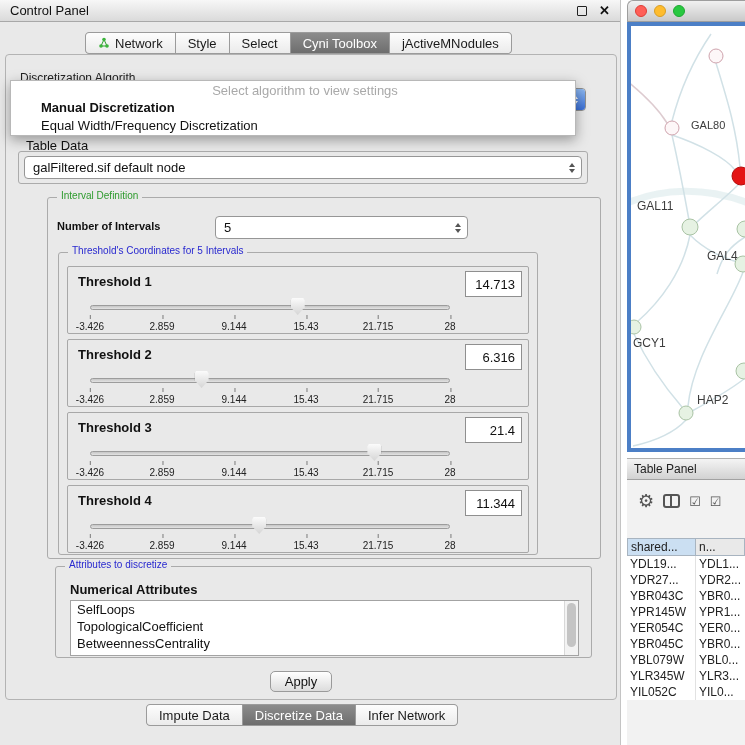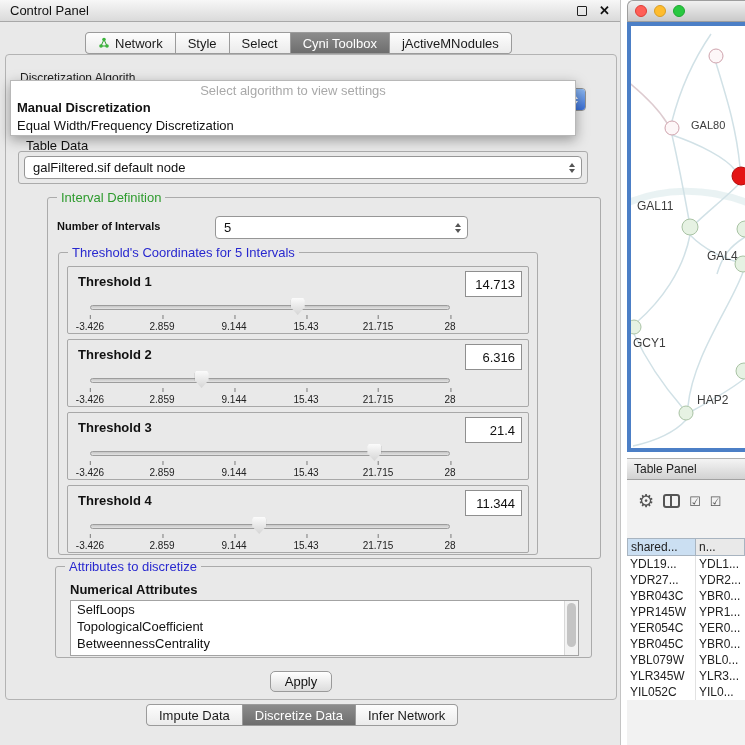--- a/index.html
+++ b/index.html
@@ -25,38 +25,38 @@
 
   .clipped-label{position:absolute;left:20px;top:71px;font-size:12px;color:#222;z-index:1;}
 
   
   .combo-frag{position:absolute;left:548px;top:88px;width:38px;height:23px;background:#fff;border:1px solid #8f8f8f;border-radius:4px;z-index:5;}
   .combo-frag .blue-btn{position:absolute;right:0;top:0;bottom:0;width:21px;background:linear-gradient(#8cb8f2,#3b6fd6);border-radius:0 3px 3px 0;display:flex;flex-direction:column;align-items:center;justify-content:center;gap:2px;}
   .w-arr-up{width:0;height:0;border-left:3px solid transparent;border-right:3px solid transparent;border-bottom:4px solid #fff;}
   .w-arr-dn{width:0;height:0;border-left:3px solid transparent;border-right:3px solid transparent;border-top:4px solid #fff;}
 
   
-  .popup{position:absolute;left:10px;top:80px;width:566px;background:#fff;border:1px solid #b8b8b8;box-shadow:0 4px 12px rgba(0,0,0,.35);z-index:10;font-size:13px;color:#111;}
+  .popup{position:absolute;left:10px;top:80px;width:566px;background:#fff;border:1px solid #b8b8b8;box-shadow:0 4px 12px rgba(0,0,0,.35);z-index:10;font-size:13px;color:#111;padding-left:24px;}
   .popup .ph{color:#a9a9a9;text-align:center;padding:2px 0 1px;}
   .popup .opt{padding:1px 6px 2px;}
   .popup .opt.b{font-weight:bold;}
 
   
   .td-label{position:absolute;left:26px;top:138px;font-size:13px;color:#111;}
   .td-group{position:absolute;left:18px;top:151px;width:570px;height:33px;border:1px solid #ababab;border-radius:3px;}
   .combo{position:absolute;background:#fff;border:1px solid #969696;border-radius:4px;font-size:13px;color:#111;display:flex;align-items:center;padding:0 24px 0 8px;white-space:nowrap;}
   .combo .arrows{position:absolute;right:6px;top:50%;transform:translateY(-50%);display:flex;flex-direction:column;gap:2px;}
   .arr-up{width:0;height:0;border-left:3.5px solid transparent;border-right:3.5px solid transparent;border-bottom:4px solid #555;}
   .arr-dn{width:0;height:0;border-left:3.5px solid transparent;border-right:3.5px solid transparent;border-top:4px solid #555;}
   #combo-tabledata{left:24px;top:156px;width:558px;height:23px;}
   #combo-noi{left:215px;top:216px;width:253px;height:23px;}
 
   
   .group{position:absolute;border:1px solid #ababab;border-radius:3px;}
-  .group-title{position:absolute;top:-8px;left:9px;background:#e9e9e9;padding:0 4px;font-size:13px;white-space:nowrap;}
+  .group-title{position:absolute;top:-8px;left:9px;background:#e9e9e9;padding:0 4px;font-size:10px;white-space:nowrap;}
   #grp-interval{left:47px;top:197px;width:554px;height:362px;}
   #grp-interval>.group-title{color:#2e9b2e;}
   #grp-thr{left:58px;top:252px;width:480px;height:303px;}
   #grp-thr>.group-title{color:#2828cf;}
   #grp-attr{left:55px;top:566px;width:537px;height:92px;}
   #grp-attr>.group-title{color:#2828cf;}
   .noi-label{position:absolute;left:57px;top:220px;font-weight:bold;font-size:11px;color:#111;}
 
   
   .thr-list{position:absolute;left:8px;top:13px;right:8px;}

